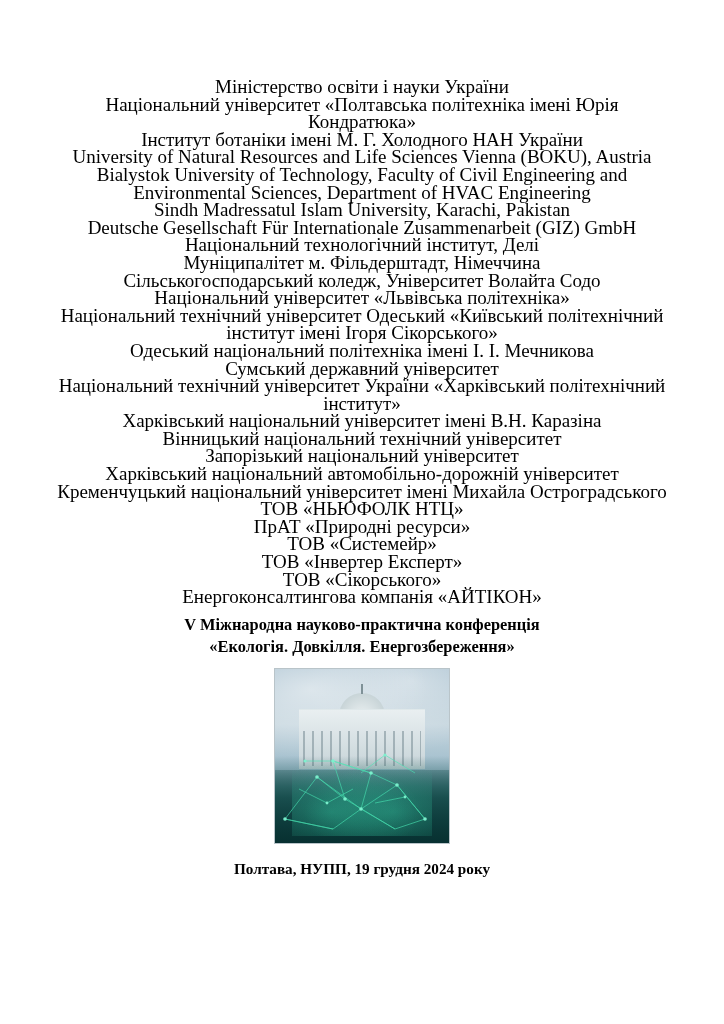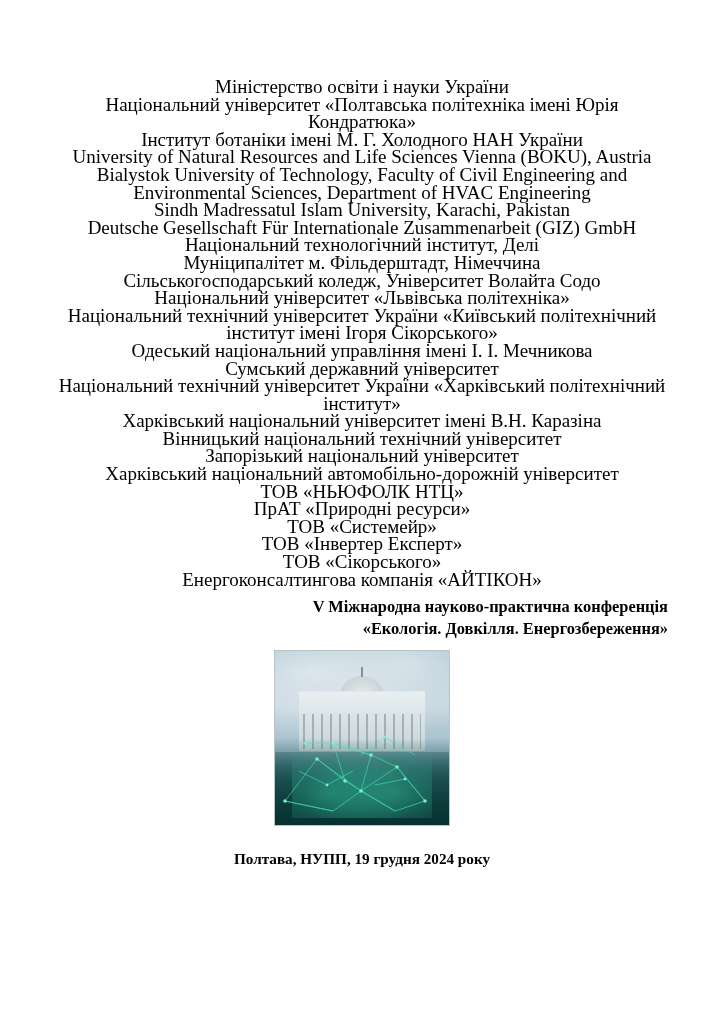--- a/index.html
+++ b/index.html
@@ -24,21 +24,21 @@
   .org-list {
     text-align: center;
     font-size: 19px;
     line-height: 17.6px;
   }
   .org-line {
     display: block;
     white-space: normal;
   }
   .conf-title {
-    text-align: right;
+    text-align: center;
     font-weight: bold;
     font-size: 16.4px;
     line-height: 22px;
     margin-top: 8px;
   }
   .conf-title .ct-line {
     display: block;
   }
   .figure-wrap {
     display: flex;
@@ -116,48 +116,49 @@
     bottom: 4%;
     height: 46%;
     background:
       radial-gradient(ellipse at 28% 70%, rgba(60,225,180,0.35), rgba(0,0,0,0) 62%),
       radial-gradient(ellipse at 72% 70%, rgba(60,225,180,0.35), rgba(0,0,0,0) 62%);
   }
   .venue {
     text-align: center;
     font-weight: bold;
     font-size: 15.2px;
-    margin-top: 24px;
+    margin-top: 16px;
   }
 </style>
 </head>
 <body>
 
 <div class="page">
 
   <div class="org-list">
     <span class="org-line">Міністерство освіти і науки України</span>
     <span class="org-line">Національний університет «Полтавська політехніка імені Юрія Кондратюка»</span>
     <span class="org-line">Інститут ботаніки імені М. Г. Холодного НАН України</span>
     <span class="org-line">University of Natural Resources and Life Sciences Vienna (BOKU), Austria</span>
     <span class="org-line">Bialystok University of Technology, Faculty of Civil Engineering and Environmental Sciences, Department of HVAC Engineering</span>
     <span class="org-line">Sindh Madressatul Islam University, Karachi, Pakistan</span>
     <span class="org-line">Deutsche Gesellschaft Für Internationale Zusammenarbeit (GIZ) GmbH</span>
     <span class="org-line">Національний технологічний інститут, Делі</span>
     <span class="org-line">Муніципалітет м. Фільдерштадт, Німеччина</span>
     <span class="org-line">Сільськогосподарський коледж, Університет Волайта Содо</span>
     <span class="org-line">Національний університет «Львівська політехніка»</span>
-    <span class="org-line">Національний технічний університет України «Київський політехнічний інститут імені Ігоря Сікорського»</span>
-    <span class="org-line">Одеський національний управління імені І. І. Мечникова</span>
+    <span class="org-line">Національний технічний університет Одеський «Київський політехнічний інститут імені Ігоря Сікорського»</span>
+    <span class="org-line">Одеський національний політехніка імені І. І. Мечникова</span>
     <span class="org-line">Сумський державний університет</span>
     <span class="org-line">Національний технічний університет України «Харківський політехнічний інститут»</span>
     <span class="org-line">Харківський національний університет імені В.Н. Каразіна</span>
     <span class="org-line">Вінницький національний технічний університет</span>
     <span class="org-line">Запорізький національний університет</span>
     <span class="org-line">Харківський національний автомобільно-дорожній університет</span>
+    <span class="org-line">Кременчуцький національний університет імені Михайла Остроградського</span>
     <span class="org-line">ТОВ «НЬЮФОЛК НТЦ»</span>
     <span class="org-line">ПрАТ «Природні ресурси»</span>
     <span class="org-line">ТОВ «Системейр»</span>
     <span class="org-line">ТОВ «Інвертер Експерт»</span>
     <span class="org-line">ТОВ «Сікорського»</span>
     <span class="org-line">Енергоконсалтингова компанія «АЙТІКОН»</span>
   </div>
 
   <div class="conf-title">
     <span class="ct-line">V Міжнародна науково-практична конференція</span>

